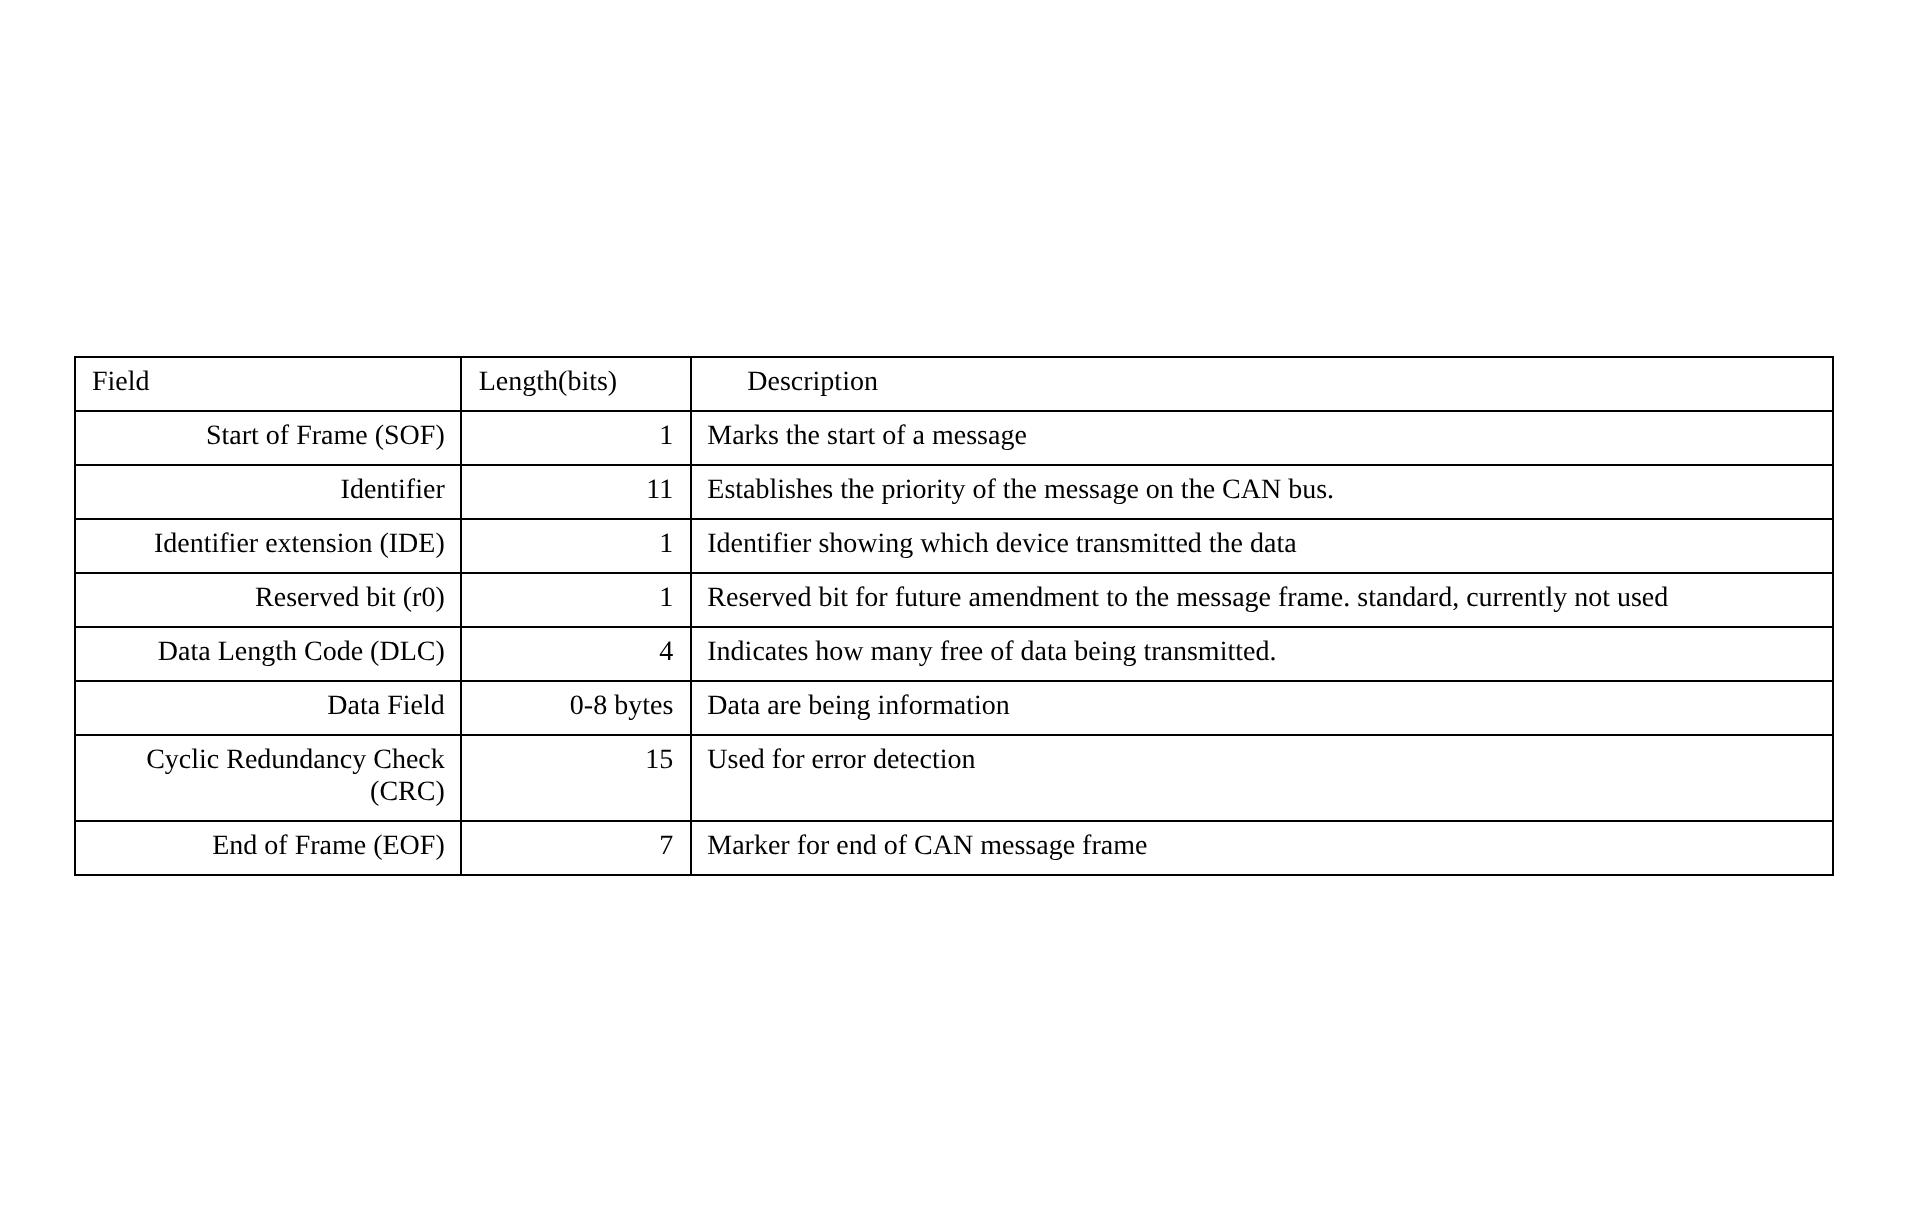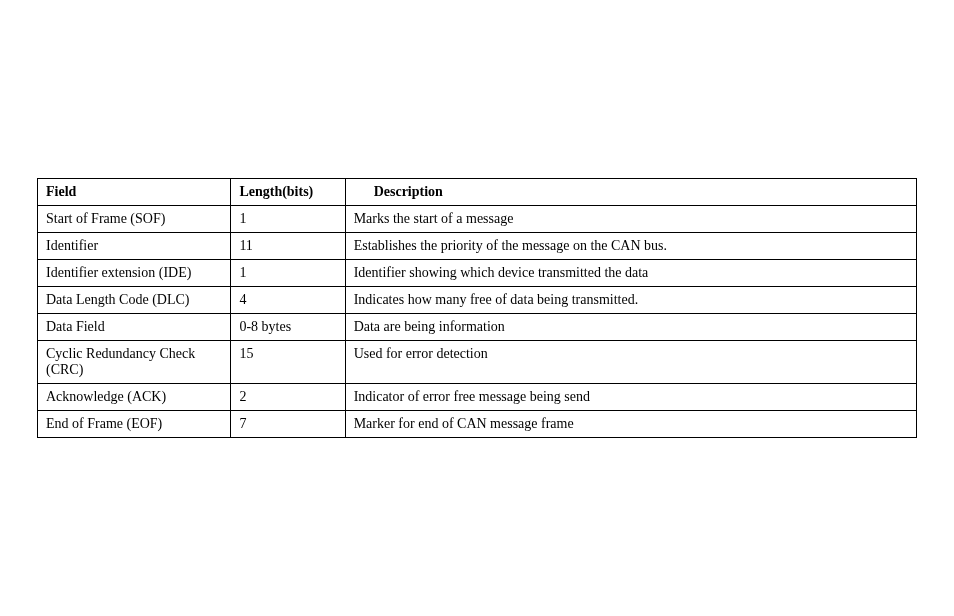--- a/index.html
+++ b/index.html
@@ -27,25 +27,25 @@
     table {
       width: 100%;
       border-collapse: collapse;
       border: 1.5px solid #000;
     }
 
     th, td {
       border: 1px solid #000;
       padding: 5px 8px;
       vertical-align: top;
-      text-align: left;
+      text-align: right;
     }
 
     thead th {
-      font-weight: bold;
+      font-weight: normal;
       text-align: left;
     }
 
     td:first-child {
       width: 22%;
     }
 
     td:nth-child(2) {
       width: 13%;
     }
@@ -83,39 +83,39 @@
           <td>Identifier</td>
           <td>11</td>
           <td>Establishes the priority of the message on the CAN bus.</td>
         </tr>
         <tr>
           <td>Identifier extension (IDE)</td>
           <td>1</td>
           <td>Identifier showing which device transmitted the data</td>
         </tr>
         <tr>
+          <td>Reserved bit (r0)</td>
+          <td>1</td>
+          <td>Reserved bit for future amendment to the message frame. standard, currently not used</td>
+        </tr>
+        <tr>
           <td>Data Length Code (DLC)</td>
           <td>4</td>
           <td>Indicates how many free of data being transmitted.</td>
         </tr>
         <tr>
           <td>Data Field</td>
           <td>0-8 bytes</td>
           <td>Data are being information</td>
         </tr>
         <tr>
           <td>Cyclic Redundancy Check (CRC)</td>
           <td>15</td>
           <td>Used for error detection</td>
         </tr>
         <tr>
-          <td>Acknowledge (ACK)</td>
-          <td>2</td>
-          <td>Indicator of error free message being send</td>
-        </tr>
-        <tr>
           <td>End of Frame (EOF)</td>
           <td>7</td>
           <td>Marker for end of CAN message frame</td>
         </tr>
       </tbody>
   </table>
 </div>
 
 </body></html>

